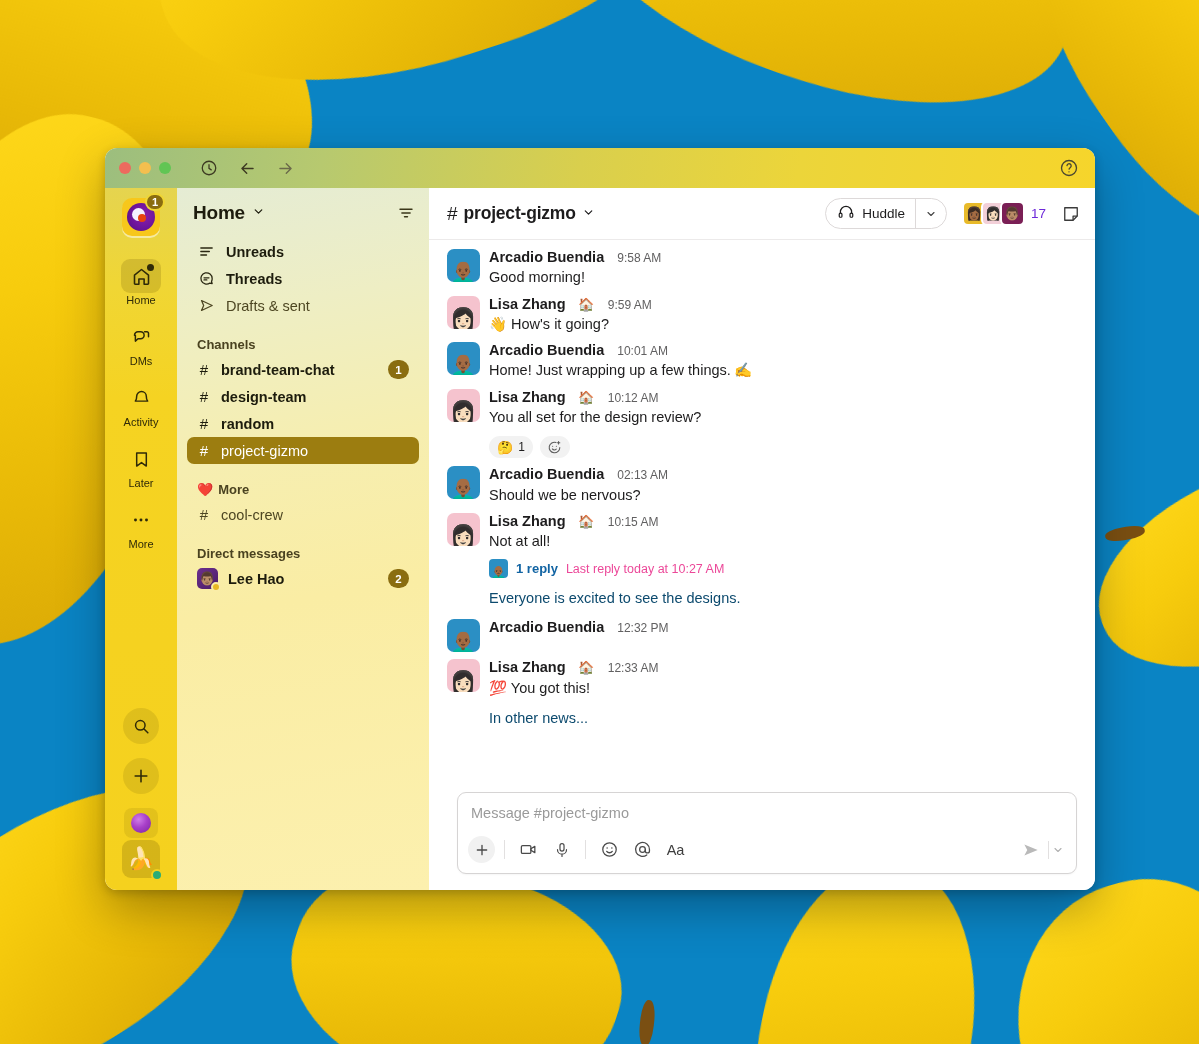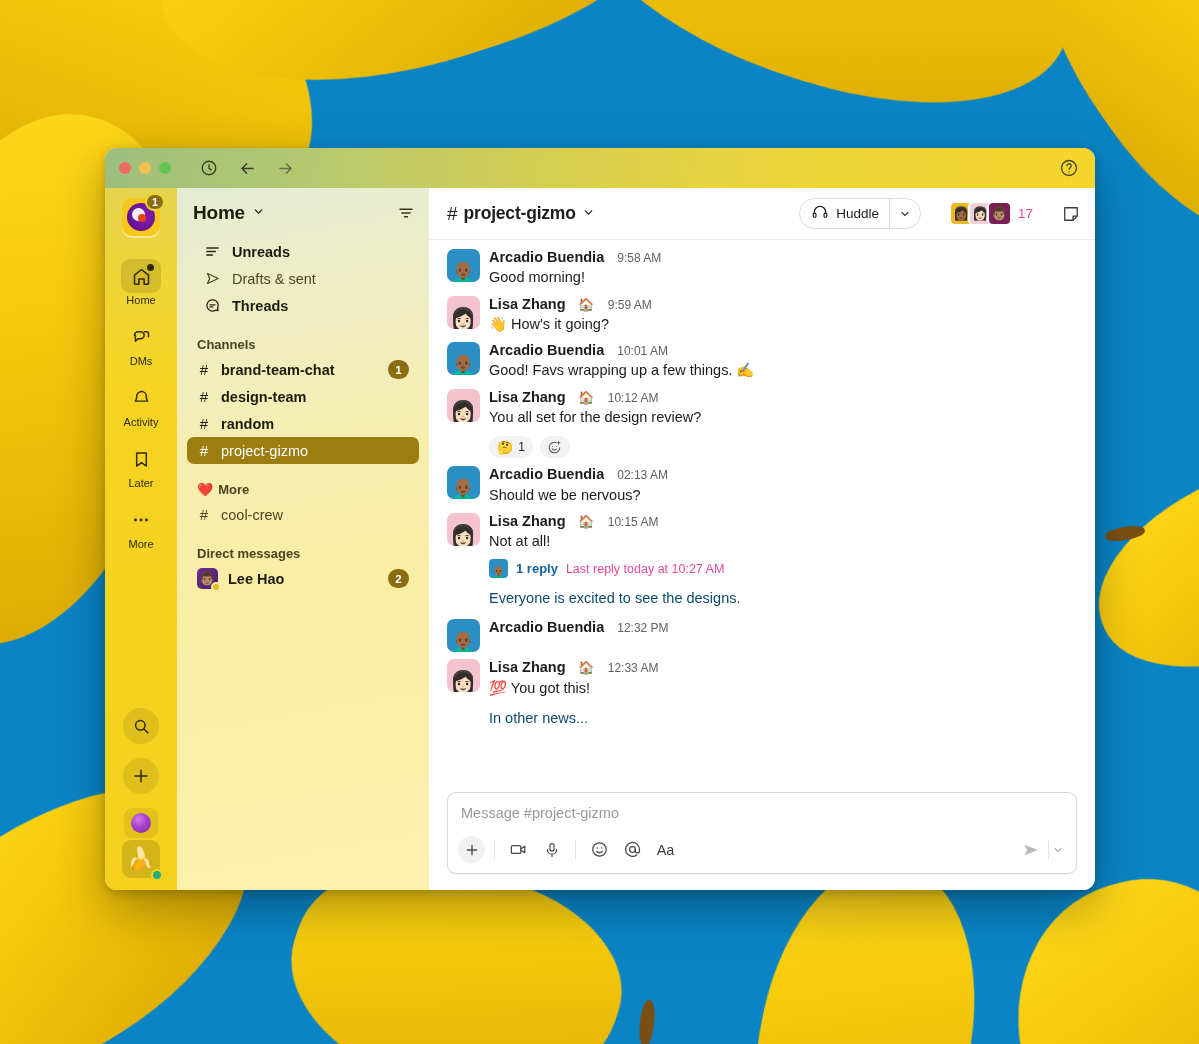--- a/index.html
+++ b/index.html
@@ -157,21 +157,21 @@
     padding: 0 0 0 0;
     position: relative;
   }
   .sb-head {
     display: flex; align-items: center; justify-content: space-between;
     padding: 14px 14px 10px 16px;
   }
   .sb-title { display: flex; align-items: center; gap: 7px; cursor: pointer; }
   .sb-title-text { font-size: 19px; font-weight: 700; color: #1d1c0d; letter-spacing: -0.2px; }
   .sb-filter { color: #3a3619; cursor: pointer; display: flex; }
-  .sb-nav { padding: 4px 10px 0 16px; }
+  .sb-nav { padding: 4px 10px 0 10px; }
   .sb-row {
     display: flex; align-items: center; gap: 11px;
     height: 27px; padding: 0 10px; border-radius: 7px;
     cursor: pointer; color: #1d1c0d;
   }
   .sb-row .sb-ic { width: 18px; display: flex; align-items: center; justify-content: center; color: #2a2712; }
   .sb-row .sb-txt { font-size: 14.5px; font-weight: 700; }
   .sb-row.muted .sb-txt { font-weight: 400; color: #4d4622; }
   .sb-row.muted .sb-ic { color: #4d4622; }
   .sb-section {
@@ -214,40 +214,40 @@
   #main { flex: 1; background: #fff; display: flex; flex-direction: column; min-width: 0; }
   #ch-header {
     height: 52px; display: flex; align-items: center;
     padding: 0 14px 0 18px;
     border-bottom: 1px solid #eceaea;
     flex-shrink: 0;
   }
   .ch-title { display: flex; align-items: center; gap: 6px; cursor: pointer; }
   .ch-title-hash { font-size: 19px; color: #1d1c1d; font-weight: 400; }
   .ch-title-text { font-size: 17.5px; font-weight: 700; color: #1d1c1d; letter-spacing: -0.2px; }
-  .hdr-right { margin-left: auto; display: flex; align-items: center; gap: 28px; }
+  .hdr-right { margin-left: auto; display: flex; align-items: center; gap: 15px; }
   .huddle-btn {
     display: flex; align-items: center;
     border: 1px solid #ddd9d9; border-radius: 17px;
     height: 31px; cursor: pointer; background: #fff;
   }
   .huddle-main { display: flex; align-items: center; gap: 7px; padding: 0 10px 0 11px; }
   .huddle-label { font-size: 13.5px; color: #1d1c1d; }
   .huddle-div { width: 1px; height: 31px; background: #ddd9d9; }
   .huddle-caret { padding: 0 9px; display: flex; align-items: center; color: #444; }
   .members { display: flex; align-items: center; gap: 6px; cursor: pointer; }
   .m-avs { display: flex; }
   .m-av {
     width: 25px; height: 25px; border-radius: 6px;
     margin-left: -6px; border: 2px solid #fff;
     display: flex; align-items: center; justify-content: center;
     font-size: 13px; overflow: hidden;
   }
   .m-av:first-child { margin-left: 0; }
-  .m-count { font-size: 13.5px; color: #ec4899; font-weight: 400; }
+  .m-count { font-size: 13.5px; color: #6d28d9; font-weight: 400; }
   .notes-ic { color: #3b3b3b; cursor: pointer; display: flex; }
 
   
   #msgs { flex: 1; overflow: hidden; padding: 4px 18px 0 18px; }
   .msg { display: flex; gap: 9px; padding: 5px 0 2px; }
   .msg.compact { padding-top: 8px; }
   .m-avatar {
     width: 33px; height: 33px; border-radius: 7px;
     flex-shrink: 0; display: flex; align-items: flex-end; justify-content: center;
     font-size: 21px; overflow: hidden; line-height: 1;
@@ -280,21 +280,21 @@
   }
   .thread-av {
     width: 19px; height: 19px; border-radius: 4px;
     background: #2b8fc4; display: flex; align-items: flex-end; justify-content: center;
     font-size: 12px; overflow: hidden; line-height: 1;
   }
   .thread-count { font-size: 13px; font-weight: 700; color: #1264a3; }
   .thread-last { font-size: 12.5px; color: #ec4899; }
 
   
-  #composer-wrap { padding: 4px 18px 16px 18px; flex-shrink: 0; }
+  #composer-wrap { padding: 4px 18px 16px 28px; flex-shrink: 0; }
   #composer {
     border: 1px solid #d6d4d4; border-radius: 9px;
     background: #fff;
     box-shadow: 0 1px 2px rgba(0,0,0,0.04);
   }
   .comp-input {
     padding: 12px 13px 10px 13px;
     font-size: 14.5px; color: #9a9a9a;
     min-height: 38px; cursor: text;
   }
@@ -467,36 +467,36 @@
 
         <div class="sb-nav">
           <div class="sb-row">
             <span class="sb-ic">
               <svg width="17" height="17" viewBox="0 0 24 24" fill="none" stroke="currentColor" stroke-width="1.9" stroke-linecap="round">
                   <path d="M4 7h16M4 12h12M4 17h8"></path>
                 </svg>
             </span>
             <span class="sb-txt">Unreads</span>
           </div>
-          <div class="sb-row muted">
-            <span class="sb-ic">
-              <svg width="17" height="17" viewBox="0 0 24 24" fill="none" stroke="currentColor" stroke-width="1.8" stroke-linejoin="round">
-                  <path d="M5 5l15 7-15 7 3-7z"></path>
-                </svg>
-            </span>
-            <span class="sb-txt">Drafts &amp; sent</span>
-          </div>
           <div class="sb-row">
             <span class="sb-ic">
               <svg width="17" height="17" viewBox="0 0 24 24" fill="none" stroke="currentColor" stroke-width="1.8" stroke-linecap="round" stroke-linejoin="round">
                 <path d="M20 12a8 8 0 10-3.2 6.4l3.2.9-.9-3.2A7.9 7.9 0 0020 12z"></path>
                   <path d="M8.5 11h7M8.5 14h4"></path>
               </svg>
             </span>
             <span class="sb-txt">Threads</span>
+          </div>
+          <div class="sb-row muted">
+            <span class="sb-ic">
+              <svg width="17" height="17" viewBox="0 0 24 24" fill="none" stroke="currentColor" stroke-width="1.8" stroke-linejoin="round">
+                  <path d="M5 5l15 7-15 7 3-7z"></path>
+                </svg>
+            </span>
+            <span class="sb-txt">Drafts &amp; sent</span>
           </div>
         </div>
 
         <div class="sb-section">
           <span>Channels</span>
         </div>
 
         <div class="ch-row">
           <span class="ch-hash">#</span>
           <span class="ch-name">brand-team-chat</span>
@@ -625,21 +625,21 @@
 
           <div class="msg">
             <div class="m-avatar av-blue">
                 <span>👨🏾‍🦲</span>
               </div>
             <div class="m-content">
               <div class="m-meta">
                 <span class="m-author">Arcadio Buendia</span>
                 <span class="m-time">10:01 AM</span>
               </div>
-              <div class="m-text">Good! Favs wrapping up a few things. ✍️</div>
+              <div class="m-text">Home! Just wrapping up a few things. ✍️</div>
             </div>
           </div>
 
           <div class="msg">
             <div class="m-avatar av-pink">
                 <span>👩🏻</span>
               </div>
             <div class="m-content">
               <div class="m-meta">
                 <span class="m-author">Lisa Zhang</span>

